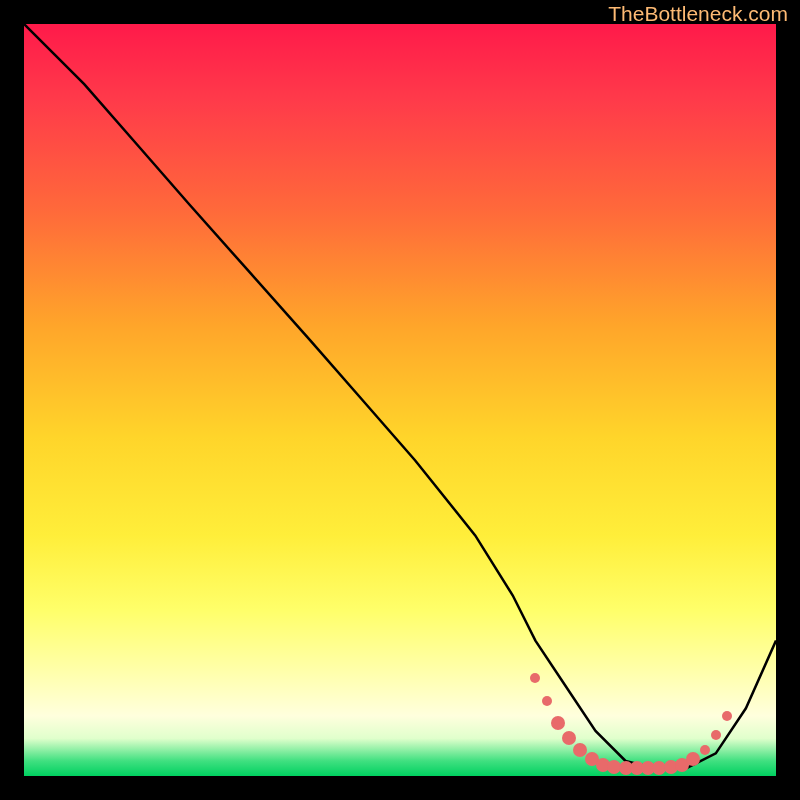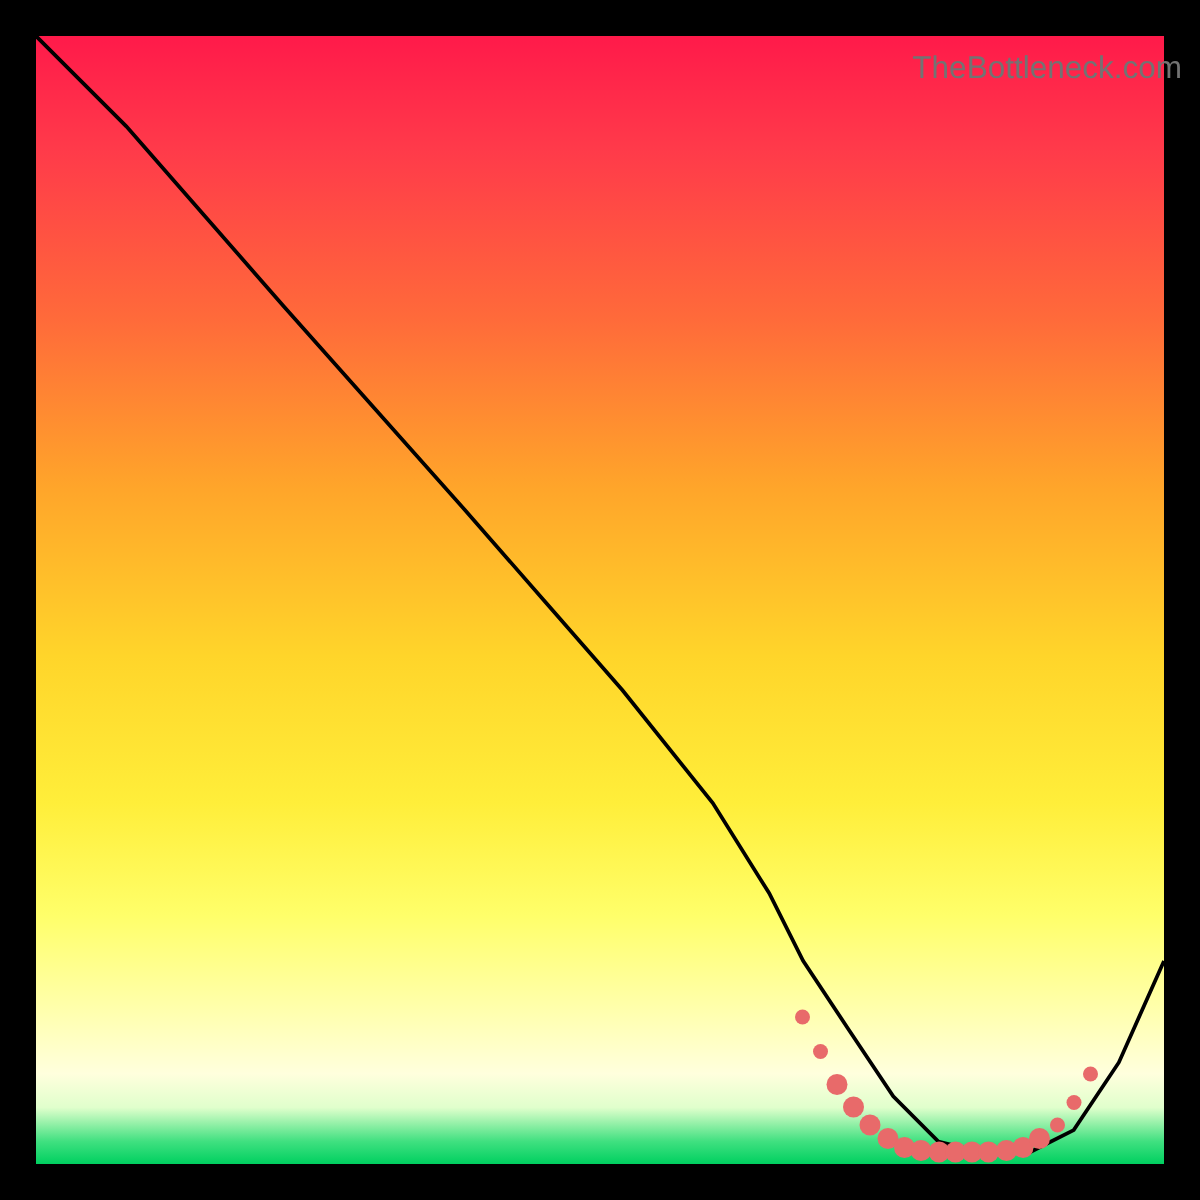--- a/index.html
+++ b/index.html
@@ -8,25 +8,24 @@
     height: 800px;
     background: #000;
     position: relative;
     font-family: Arial, sans-serif;
     overflow: hidden;
   }
   .watermark {
     position: absolute;
     top: 2px;
     right: 12px;
-    color: #737373;
+    color: #fdba74;
     font-size: 21px;
     font-weight: 500;
     z-index: 10;
-    margin-top: 32px;
   }
   .plot-area {
     position: absolute;
     left: 24px;
     top: 24px;
     width: 752px;
     height: 752px;
     background: linear-gradient(to bottom,
       #ff1a4a 0%,
       #ff3a4a 10%,

